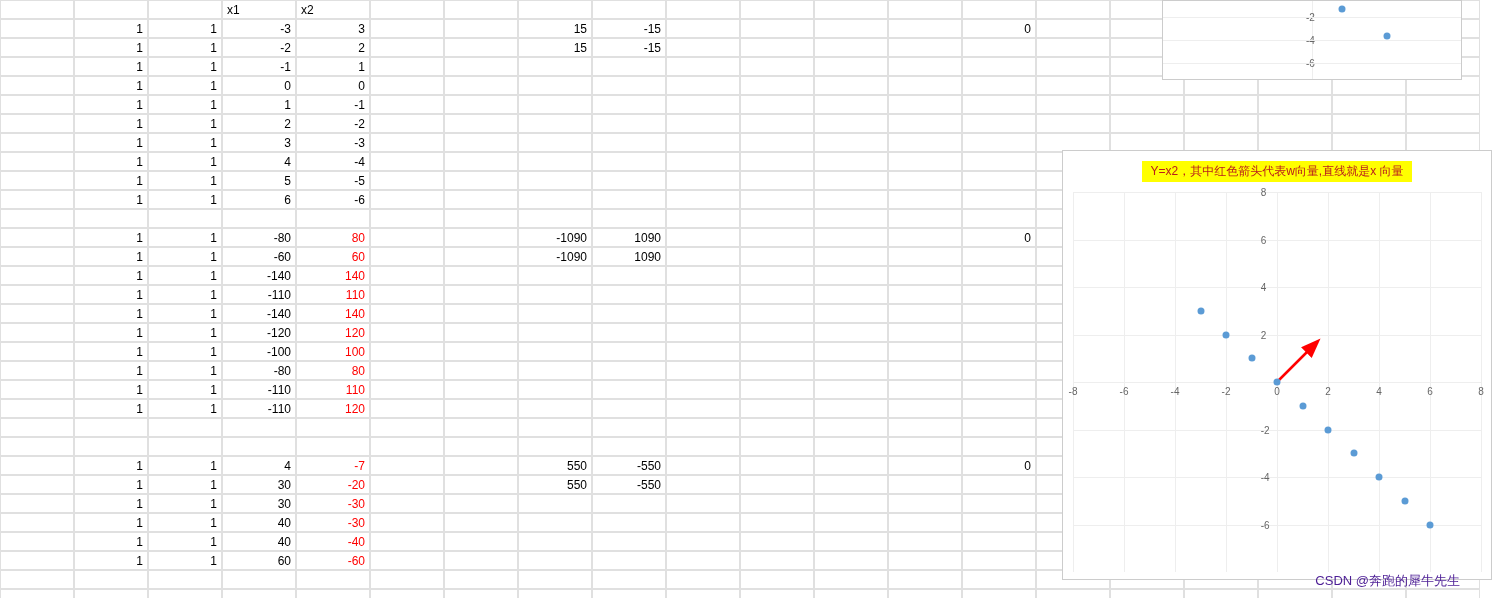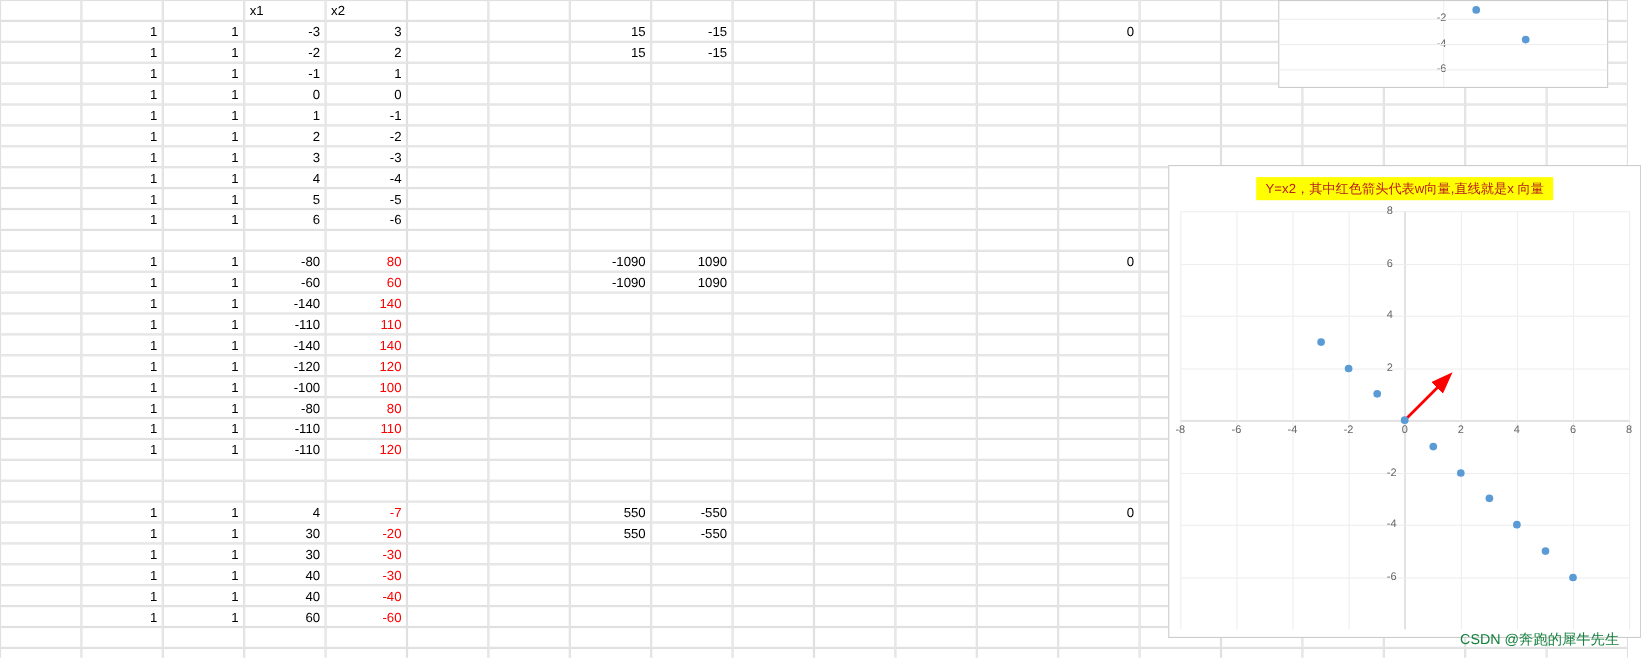--- a/index.html
+++ b/index.html
@@ -13,21 +13,21 @@
   .chart-title { background: #ffff00; color: #b91c1c; font-size: 12px; text-align: center; padding: 2px 8px; margin: 0 auto; display: table; }
   .chart-plot { position: relative; width: 100%; height: 380px; margin-top: 10px; }
   .axis-line-h { position: absolute; left: 0; right: 0; height: 1px; background: #999; top: 50%; }
   .axis-line-v { position: absolute; top: 0; bottom: 0; width: 1px; background: #999; left: 50%; }
   .grid-line-h { position: absolute; left: 0; right: 0; height: 1px; background: #eee; }
   .grid-line-v { position: absolute; top: 0; bottom: 0; width: 1px; background: #eee; }
   .tick-label-x { position: absolute; font-size: 10px; color: #666; transform: translateX(-50%); }
   .tick-label-y { position: absolute; font-size: 10px; color: #666; transform: translateY(-50%); text-align: right; }
   .data-point { position: absolute; width: 7px; height: 7px; background: #5b9bd5; border-radius: 50%; transform: translate(-50%, -50%); }
   .arrow { position: absolute; }
-  .watermark { position: absolute; bottom: 8px; right: 20px; color: #15803d; font-size: 13px; }
+  .watermark { position: absolute; bottom: 8px; right: 32px; color: #4c1d95; font-size: 13px; }
   .top-chart-inner { position: relative; width: 100%; height: 100%; }
 </style>
 </head>
 <body>
 
 <div class="grid" id="sheet">
     <div class="cell"></div>
     <div class="cell"></div>
     <div class="cell"></div>
     <div class="cell left">x1</div>

